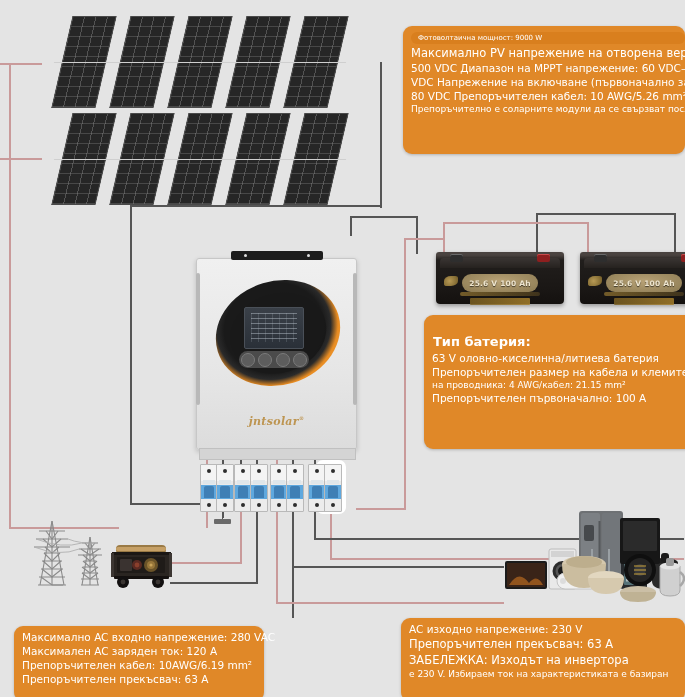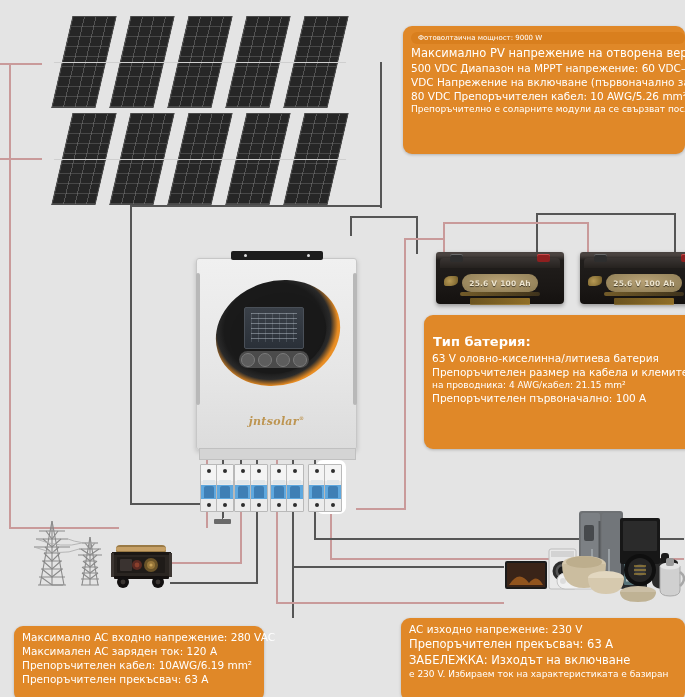--- a/index.html
+++ b/index.html
@@ -469,17 +469,17 @@
   <div class="infobox" id="box-ac-in">
     <span class="ln ln-b">Максимално AC входно напрежение: 280 VAC</span>
     <span class="ln ln-b">Максимален AC заряден ток: 120 A</span>
     <span class="ln ln-b">Препоръчителен кабел: 10AWG/6.19 mm²</span>
     <span class="ln ln-b">Препоръчителен прекъсвач: 63 A</span>
   </div>
 
   <div class="infobox" id="box-ac-out">
     <span class="ln ln-b">AC изходно напрежение: 230 V</span>
     <span class="ln ln-a">Препоръчителен прекъсвач: 63 A</span>
-    <span class="ln ln-a">ЗАБЕЛЕЖКА: Изходът на включване</span>
+    <span class="ln ln-a">ЗАБЕЛЕЖКА: Изходът на инвертора</span>
     <span class="ln ln-c">е 230 V. Избираем ток на характеристиката е базиран</span>
   </div>
 
 </div>
 
 </body></html>

